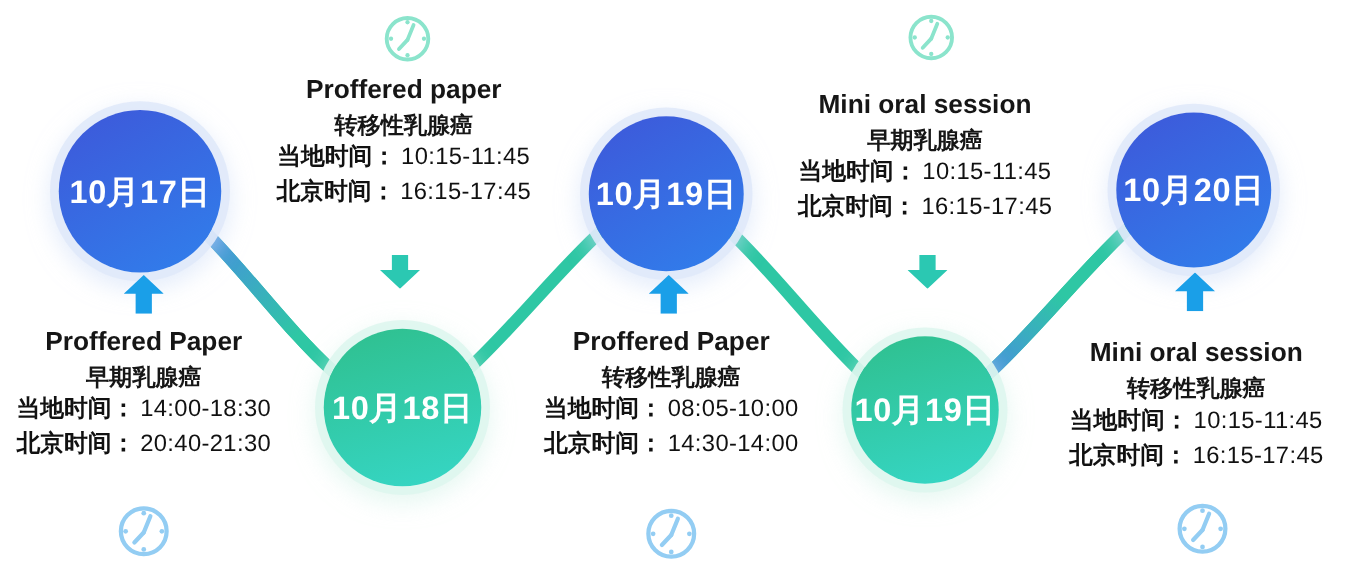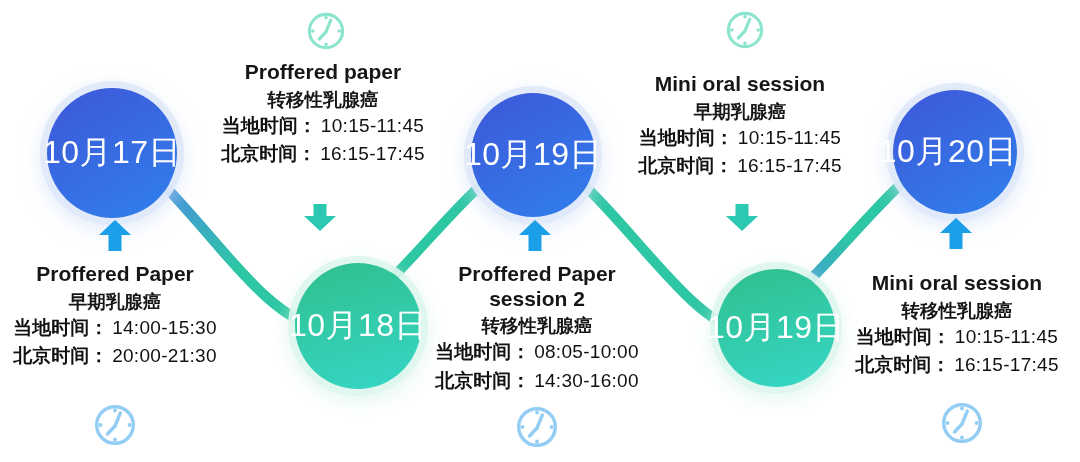--- a/index.html
+++ b/index.html
@@ -3,30 +3,29 @@
 <meta charset="utf-8">
 <style>
   html,body{margin:0;padding:0;background:#fff;}
   .stage{
     position:relative;width:1080px;height:462px;overflow:hidden;background:#fff;
     font-family:"Liberation Sans","DejaVu Sans",sans-serif;color:#111;
   }
   .wave{position:absolute;left:0;top:0;z-index:1;}
   .node{
     position:absolute;border-radius:50%;display:flex;align-items:center;justify-content:center;
-    color:#fff;font-size:32px;font-weight:400;letter-spacing:.5px;z-index:2;white-space:nowrap;
+    color:#fff;font-size:26px;font-weight:700;letter-spacing:.5px;z-index:2;white-space:nowrap;
   }
   .node.blue{
     background:linear-gradient(150deg,#3E57D9 0%,#3080EC 100%);
     box-shadow:0 0 0 7px rgba(224,233,250,.9),0 6px 18px 8px rgba(208,222,248,.55);
   }
   .node.green{
     background:linear-gradient(165deg,#2FBF8D 0%,#36D7C7 100%);
     box-shadow:0 0 0 7px rgba(222,246,238,.9),0 6px 18px 8px rgba(212,242,232,.55);
-    margin-left:36px;
   }
   .session{position:absolute;width:230px;text-align:center;z-index:3;}
   .s-title{font-size:21px;font-weight:700;line-height:24.5px;color:#161616;}
   .s-title span{display:block;}
   .s-sub{font-size:18.5px;font-weight:700;line-height:23px;margin-top:3px;color:#161616;}
   .s-time{font-size:19px;line-height:27.5px;white-space:nowrap;margin-top:1px;}
   .t-label{font-weight:700;}
   .t-val{font-weight:500;margin-left:4px;letter-spacing:.3px;}
   .icon{position:absolute;z-index:3;}
 </style>
@@ -56,21 +55,21 @@
     </div>
   <div class="node green" style="left:259px;top:263px;width:126px;height:126px;">
       <span>10月18日</span>
     </div>
   <div class="node blue" style="left:471px;top:93px;width:124px;height:124px;">
       <span>10月19日</span>
     </div>
   <div class="node green" style="left:681px;top:269px;width:118px;height:118px;">
       <span>10月19日</span>
     </div>
-  <div class="node blue" style="left:893px;top:90px;width:124px;height:124px;justify-content:flex-end;">
+  <div class="node blue" style="left:893px;top:90px;width:124px;height:124px;">
       <span>10月20日</span>
     </div>
 
   <svg class="icon" style="left:306px;top:11px;" width="40" height="40" viewBox="0 0 44 44">
     <circle cx="22" cy="22" r="18.3" fill="none" stroke-width="3.4" stroke="#8BE4CC"></circle>
     <circle cx="22" cy="7.5" r="1.9" fill="#8BE4CC"></circle>
     <circle cx="36.5" cy="22" r="1.9" fill="#8BE4CC"></circle>
     <circle cx="22" cy="36.5" r="1.9" fill="#8BE4CC"></circle>
     <circle cx="7.5" cy="22" r="1.9" fill="#8BE4CC"></circle>
     <path d="M22 23 L27.3 10" fill="none" stroke-width="3.4" stroke-linecap="round" stroke="#8BE4CC"></path>
@@ -129,41 +128,40 @@
   </svg>
   <svg class="icon" style="left:726px;top:204px;" width="32" height="27" viewBox="0 0 32 27">
     <path d="M16 27 L0 12 L9.5 12 L9.5 0 L22.5 0 L22.5 12 L32 12 Z" fill="#2BC8B2"></path>
   </svg>
 
   <div class="session" style="left:0px;top:262px;">
     <div class="s-title">
       <span>Proffered Paper</span>
     </div>
     <div class="s-sub">早期乳腺癌</div>
-    <div class="s-time"><span class="t-label">当地时间：</span><span class="t-val">14:00-15:30</span></div>
-    <div class="s-time"><span class="t-label">北京时间：</span><span class="t-val">20:00-21:30</span></div>
+    <div class="s-time"><span class="t-label">当地时间：</span><span class="t-val">14:00-18:30</span></div>
+    <div class="s-time"><span class="t-label">北京时间：</span><span class="t-val">20:40-21:30</span></div>
   </div>
 
   <div class="session" style="left:208px;top:60px;">
     <div class="s-title">
       <span>Proffered paper</span>
     </div>
     <div class="s-sub">转移性乳腺癌</div>
     <div class="s-time"><span class="t-label">当地时间：</span><span class="t-val">10:15-11:45</span></div>
     <div class="s-time"><span class="t-label">北京时间：</span><span class="t-val">16:15-17:45</span></div>
   </div>
 
   <div class="session" style="left:422px;top:262px;">
     <div class="s-title">
       <span>Proffered Paper</span>
-      <span>session 2</span>
     </div>
     <div class="s-sub">转移性乳腺癌</div>
     <div class="s-time"><span class="t-label">当地时间：</span><span class="t-val">08:05-10:00</span></div>
-    <div class="s-time"><span class="t-label">北京时间：</span><span class="t-val">14:30-16:00</span></div>
+    <div class="s-time"><span class="t-label">北京时间：</span><span class="t-val">14:30-14:00</span></div>
   </div>
 
   <div class="session" style="left:625px;top:72px;">
     <div class="s-title">
       <span>Mini oral session</span>
       <span></span>
     </div>
     <div class="s-sub">早期乳腺癌</div>
     <div class="s-time"><span class="t-label">当地时间：</span><span class="t-val">10:15-11:45</span></div>
     <div class="s-time"><span class="t-label">北京时间：</span><span class="t-val">16:15-17:45</span></div>

